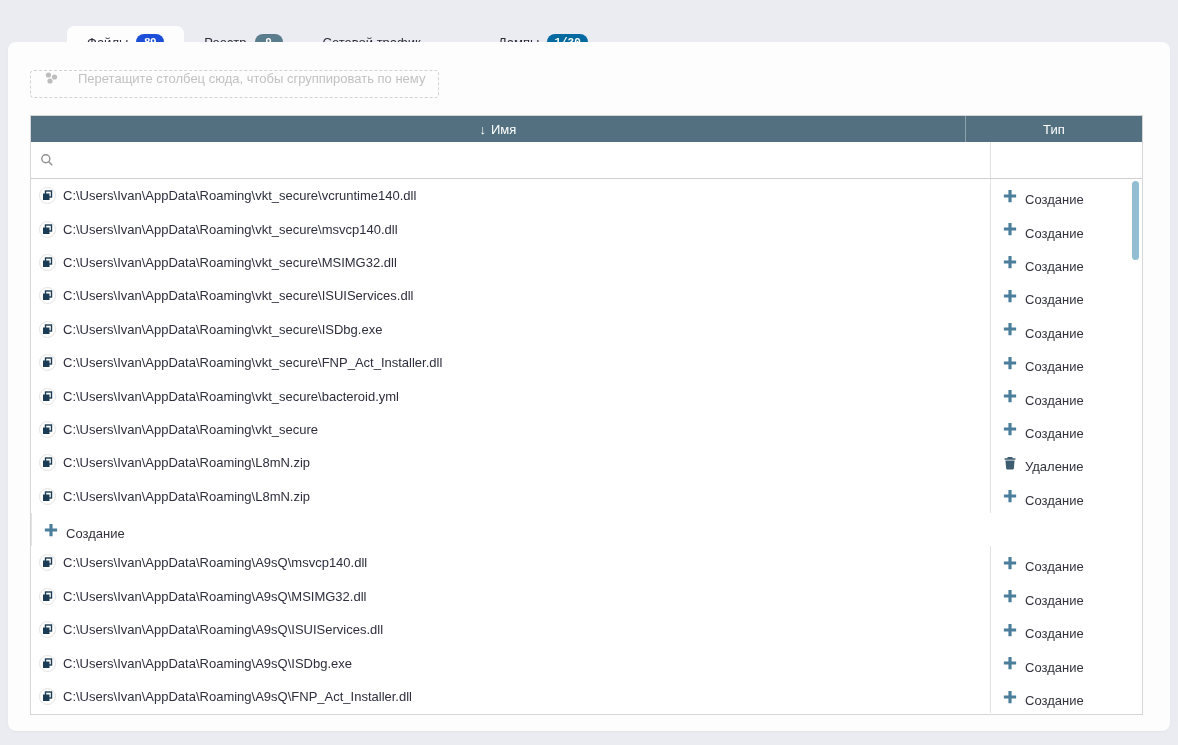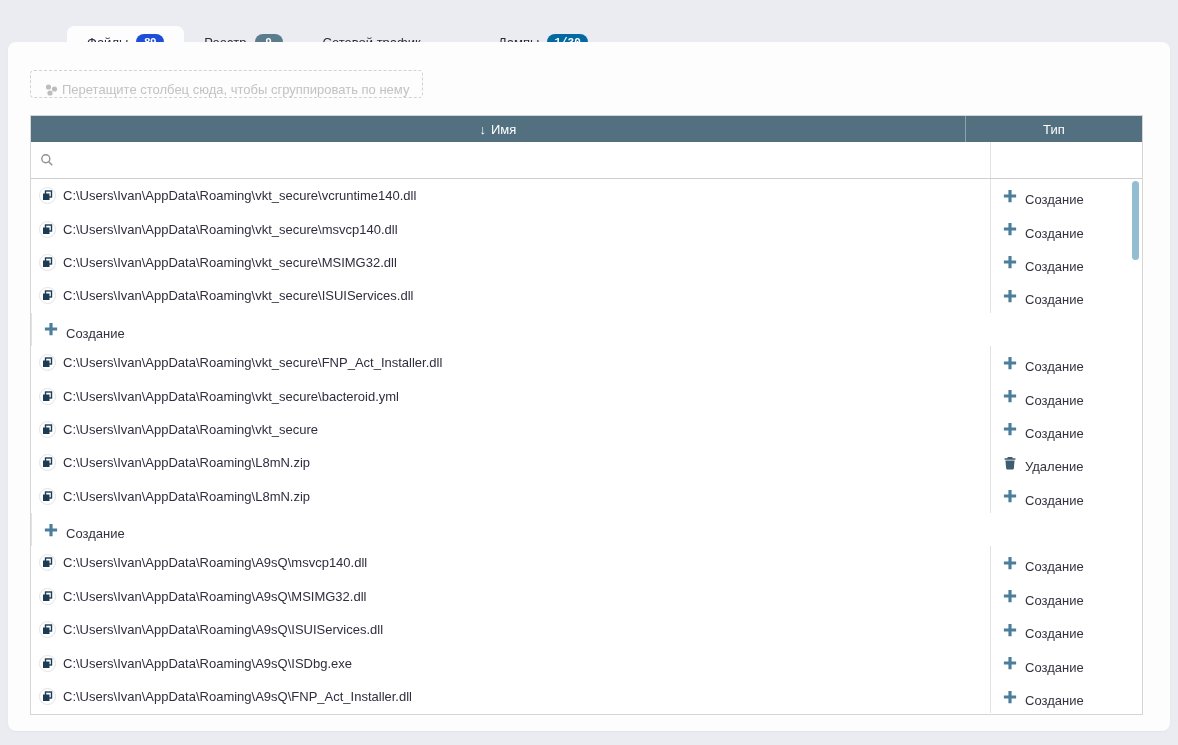--- a/index.html
+++ b/index.html
@@ -31,21 +31,21 @@
   
   .panel{
     position:absolute;left:8px;top:42px;
     width:1162px;height:689px;box-sizing:border-box;
     background:#fdfdfe;border-radius:8px;
     box-shadow:0 1px 2px rgba(0,0,0,0.04);
     padding:28px 0 0 22px;
   }
   
   .group-box{
-    display:inline-flex;align-items:flex-end;gap:3px;
+    display:inline-flex;align-items:flex-start;gap:19px;
     height:28px;box-sizing:border-box;
     padding:0 13px;
     border:1px dashed #d2d2d2;border-radius:4px;
     color:#c2c2c2;font-size:13px;
     margin-bottom:17px;
   }
   
   .grid{
     width:1113px;box-sizing:border-box;
     border:1px solid #d6d6d6;
@@ -233,20 +233,29 @@
       <span class="type-icon">
         <svg width="14" height="14" viewBox="0 0 16 16">
           <path d="M6.2 1h3.6v5.2H15v3.6H9.8V15H6.2V9.8H1V6.2h5.2z" fill="#4b7e9b"></path>
         </svg>
       </span>
 
       <span class="type-label">Создание</span>
     </div>
   </div>
         <div class="row">
+    <div class="cell-name">
+      <span class="file-icon">
+        <svg width="13" height="13" viewBox="0 0 13 13">
+          <rect x="4.5" y="2" width="6" height="6" fill="none" stroke="#1c3c55" stroke-width="1.4"></rect>
+          <rect x="2" y="4.5" width="6.5" height="6.5" fill="#1c3c55"></rect>
+        </svg>
+      </span>
+      <span class="path-text">C:\Users\Ivan\AppData\Roaming\vkt_secure\ISDbg.exe</span>
+    </div>
     <div class="cell-type">
       <span class="type-icon">
         <svg width="14" height="14" viewBox="0 0 16 16">
           <path d="M6.2 1h3.6v5.2H15v3.6H9.8V15H6.2V9.8H1V6.2h5.2z" fill="#4b7e9b"></path>
         </svg>
       </span>
 
       <span class="type-label">Создание</span>
     </div>
   </div>

